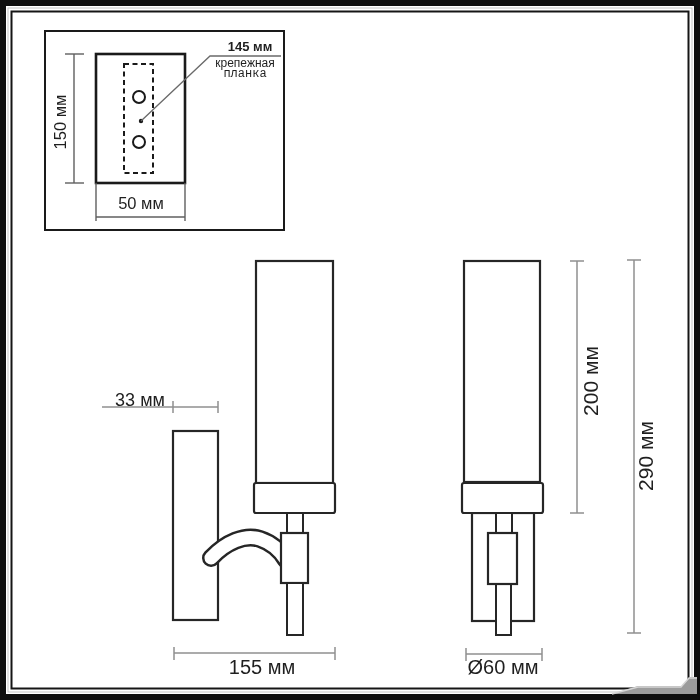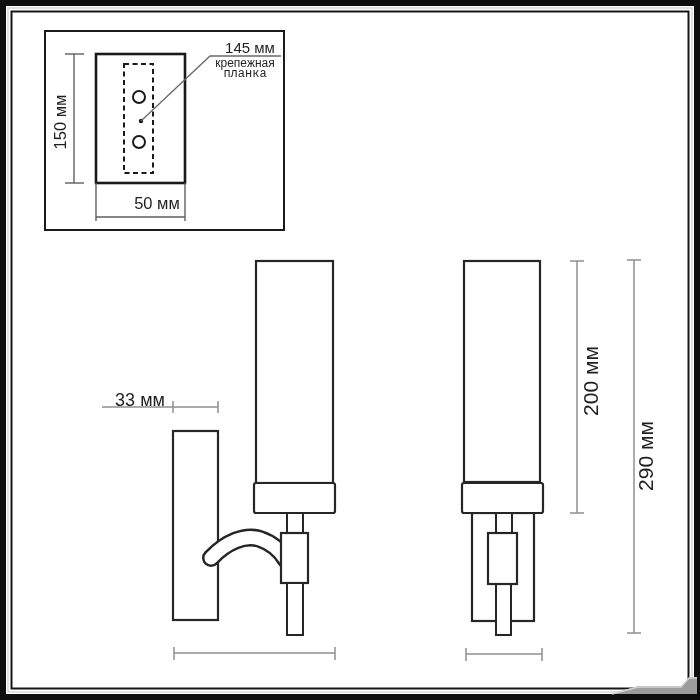--- a/index.html
+++ b/index.html
@@ -11,21 +11,21 @@
   .stage{
     position:relative;width:700px;height:700px;background:var(--c-background);
     font-family:"Liberation Sans", sans-serif;color:var(--c-text);overflow:hidden;
   }
   .stage svg{position:absolute;left:0;top:0;}
   .lbl{
     position:absolute;text-align:center;white-space:nowrap;color:var(--c-text);
     line-height:1.08;font-family:"Liberation Sans", sans-serif;
   }
   .rot{transform:rotate(-90deg);transform-origin:center center;}
-  .fs-callout{font-size:15px;}
+  .fs-callout{font-size:13px;font-weight:bold;}
   .fs-callout-cap{font-size:12px;}
   .fs-inset{font-size:16.5px;}
   .fs-small{font-size:18px;}
   .fs-dim{font-size:20px;}
   .fs-dim-rot{font-size:21px;}
 
   
   .ol   {stroke:var(--c-outline);stroke-width:2.2;fill:#fff;}
   .ol-thin{stroke:var(--c-outline);stroke-width:2;fill:#fff;}
   .iol  {stroke:var(--c-inset-outline);stroke-width:2;fill:#fff;}
@@ -116,19 +116,21 @@
       <polygon points="612,694 638,686 682,686 690,677 697,677 697,694" fill="var(--c-corner-artifact)"></polygon>
       <polyline points="612,694 638,687 681,687 689,678 697,678" stroke="#d5d5d5" stroke-width="1.5" fill="none"></polyline>
     </g>
   </svg>
 
   <div class="lbl fs-callout" style="left:220px;top:40px;width:60px;">145 мм</div>
   <div class="lbl fs-callout-cap" style="left:208px;top:57px;width:74px;">крепежная</div>
   <div class="lbl fs-callout-cap" style="left:208px;top:68px;width:74px;font-family:Liberation Mono, monospace;">планка</div>
 
   <div class="lbl rot fs-inset" style="left:23px;top:111px;width:80px;height:22px;">150 мм</div>
-  <div class="lbl fs-inset" style="left:114px;top:195px;width:86px;">50 мм</div>
+  <div class="lbl fs-inset" style="left:98px;top:195px;width:86px;">50 мм</div>
 
   <div class="lbl fs-small" style="left:103px;top:391px;width:74px;">33 мм</div>
+  <div class="lbl fs-dim" style="left:210px;top:657px;width:104px;">155 мм</div>
+  <div class="lbl fs-dim" style="left:451px;top:657px;width:104px;">Ø60 мм</div>
   <div class="lbl rot fs-dim-rot" style="left:547px;top:369px;width:90px;height:24px;">200 мм</div>
   <div class="lbl rot fs-dim-rot" style="left:602px;top:444px;width:90px;height:24px;">290 мм</div>
 
 </div>
 
 </body></html>

